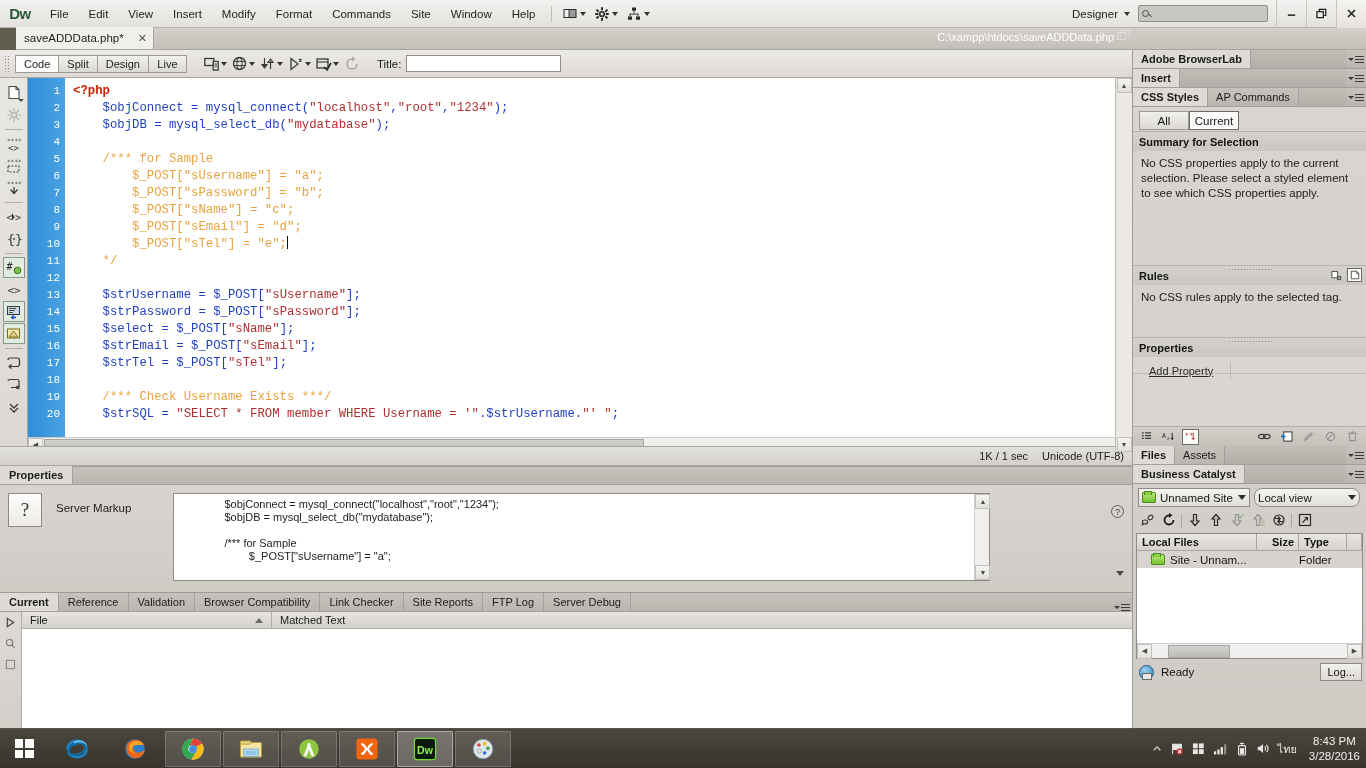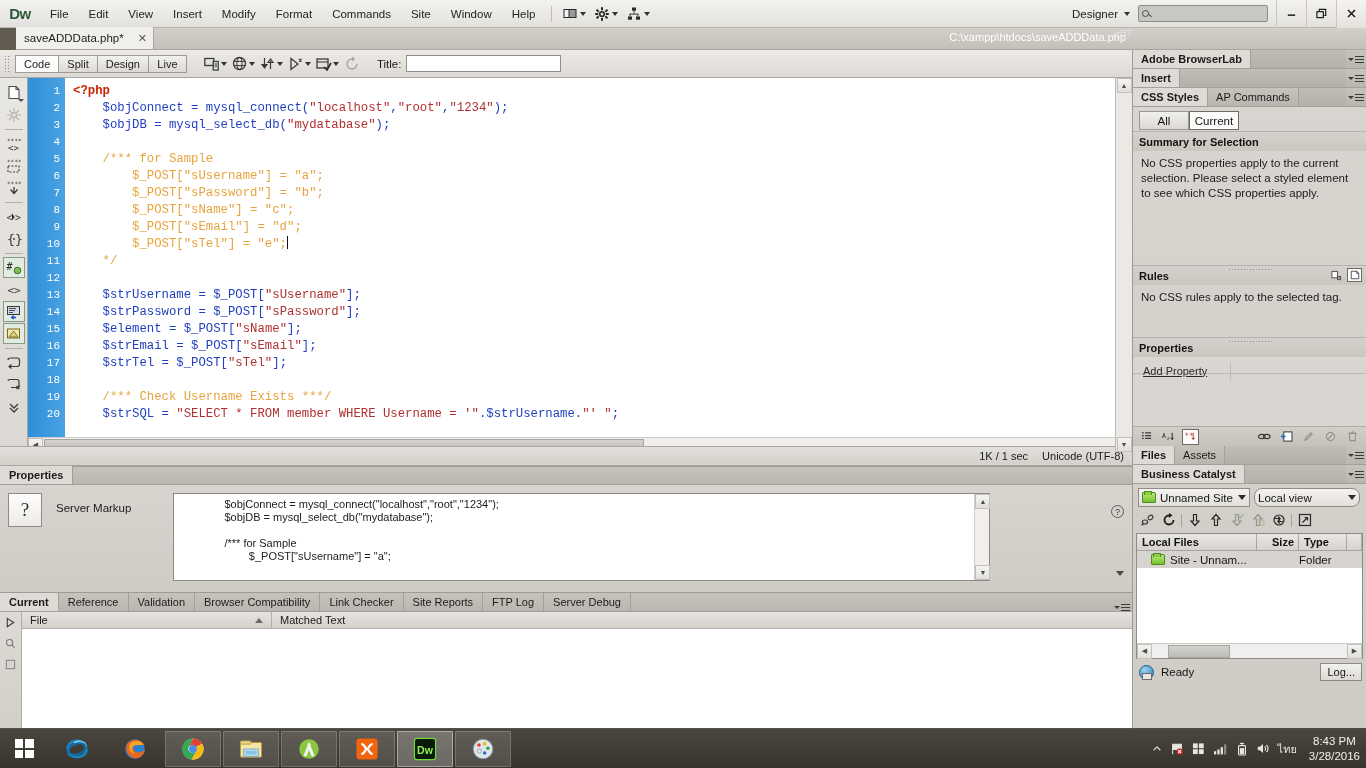--- a/index.html
+++ b/index.html
@@ -75,21 +75,21 @@
   }
   #doc-tab-close { font-size: 11px; color: #555; cursor: default; }
   #file-path-strip {
     position: absolute; right: 0; top: 28px; width: 234px; height: 22px;
     display: flex; align-items: center; justify-content: flex-end;
     gap: 6px; padding-right: 6px;
     background: linear-gradient(#d3d0ca,#c3c0ba);
     border-bottom: 1px solid #a9a6a0;
   }
   #file-path-text {
-    position: absolute; right: 240px; top: 31px;
+    position: absolute; right: 252px; top: 31px;
     font-size: 11px; color: #fff; white-space: nowrap;
   }
   #restore-glyph {
     position: absolute; right: 240px; top: 32px;
     width: 9px; height: 8px; border: 1.3px solid #dedede;
   }
   #restore-glyph::before {
     content: ''; position: absolute; left: 2px; top: -3px; width: 8px; height: 6px;
     border: 1.3px solid #dedede; border-bottom: none;
   }
@@ -342,21 +342,21 @@
   #props-list-head {
     font-size: 11px; font-weight: bold; color: #121212; padding: 4px 0 3px 6px;
     background: linear-gradient(#d5d2cd,#cac7c1); border-top: 1px solid #b6b3ae;
     position: relative;
   }
   #addprop-row {
     display: flex; height: 17px; background: #d9d6d1; align-items: center;
     border-bottom: 1px solid #bdbab5;
   }
   #addprop-cell {
-    width: 98px; height: 17px; line-height: 16px; padding-left: 10px;
+    width: 98px; height: 17px; line-height: 16px; padding-left: 16px;
     border-right: 1px solid #bdbab5; font-size: 11px; color: #2b2b2b;
     text-decoration: underline; cursor: default; margin-top: 12px;
   }
   #css-blankzone { height: 52px; background: #d9d6d1; }
   #css-bottombar {
     height: 20px; background: linear-gradient(#d2cfc9,#c5c2bc);
     border-top: 1px solid #b0ada8;
     display: flex; align-items: center; padding: 0 5px; gap: 5px;
   }
   .cbb { width: 17px; height: 16px; display: flex; align-items: center; justify-content: center; cursor: default; font-size: 10px; color: #2a2a2a; }
@@ -748,21 +748,21 @@
 <span class="c-cmt">    /*** for Sample</span>
 <span class="c-cmt">        $_POST["sUsername"] = "a";</span>
 <span class="c-cmt">        $_POST["sPassword"] = "b";</span>
 <span class="c-cmt">        $_POST["sName"] = "c";</span>
 <span class="c-cmt">        $_POST["sEmail"] = "d";</span>
 <span class="c-cmt">        $_POST["sTel"] = "e";</span><span id="caret"></span>
 <span class="c-cmt">    */</span>
 <span class="c-var"></span>
 <span class="c-var">    $strUsername = $_POST[</span><span class="c-str">"sUsername"</span><span class="c-var">];</span>
 <span class="c-var">    $strPassword = $_POST[</span><span class="c-str">"sPassword"</span><span class="c-var">];</span>
-<span class="c-var">    $element = $_POST[</span><span class="c-str">"sName"</span><span class="c-var">];</span>
+<span class="c-var">    $select = $_POST[</span><span class="c-str">"sName"</span><span class="c-var">];</span>
 <span class="c-var">    $strEmail = $_POST[</span><span class="c-str">"sEmail"</span><span class="c-var">];</span>
 <span class="c-var">    $strTel = $_POST[</span><span class="c-str">"sTel"</span><span class="c-var">];</span>
 <span class="c-var"></span>
 <span class="c-cmt">    /*** Check Username Exists ***/</span>
 <span class="c-var">    $strSQL = </span><span class="c-str">"SELECT * FROM member WHERE Username = '"</span><span class="c-var">.$strUsername.</span><span class="c-str">"' "</span><span class="c-var">;</span></pre>
     </div>
     <div id="code-vscroll">
       <div class="sc-arrow">▲</div>
       <div id="code-vthumb"></div>
       <div id="code-vspacer"></div>

